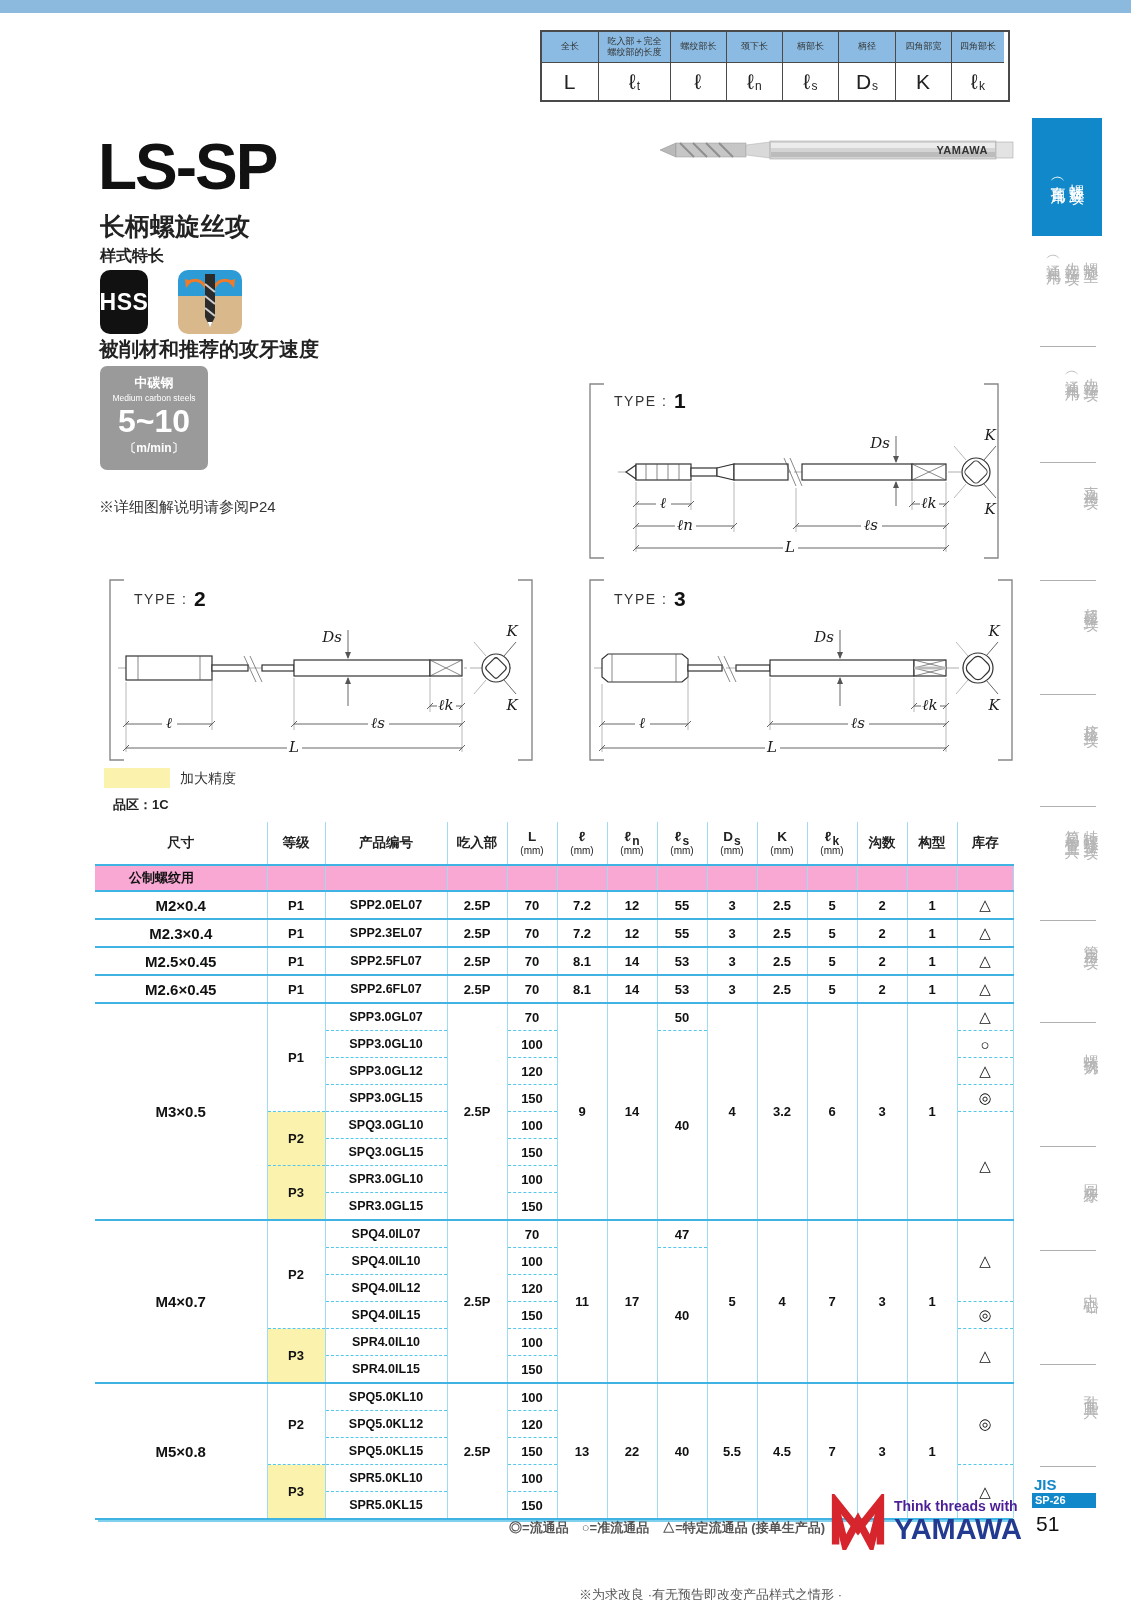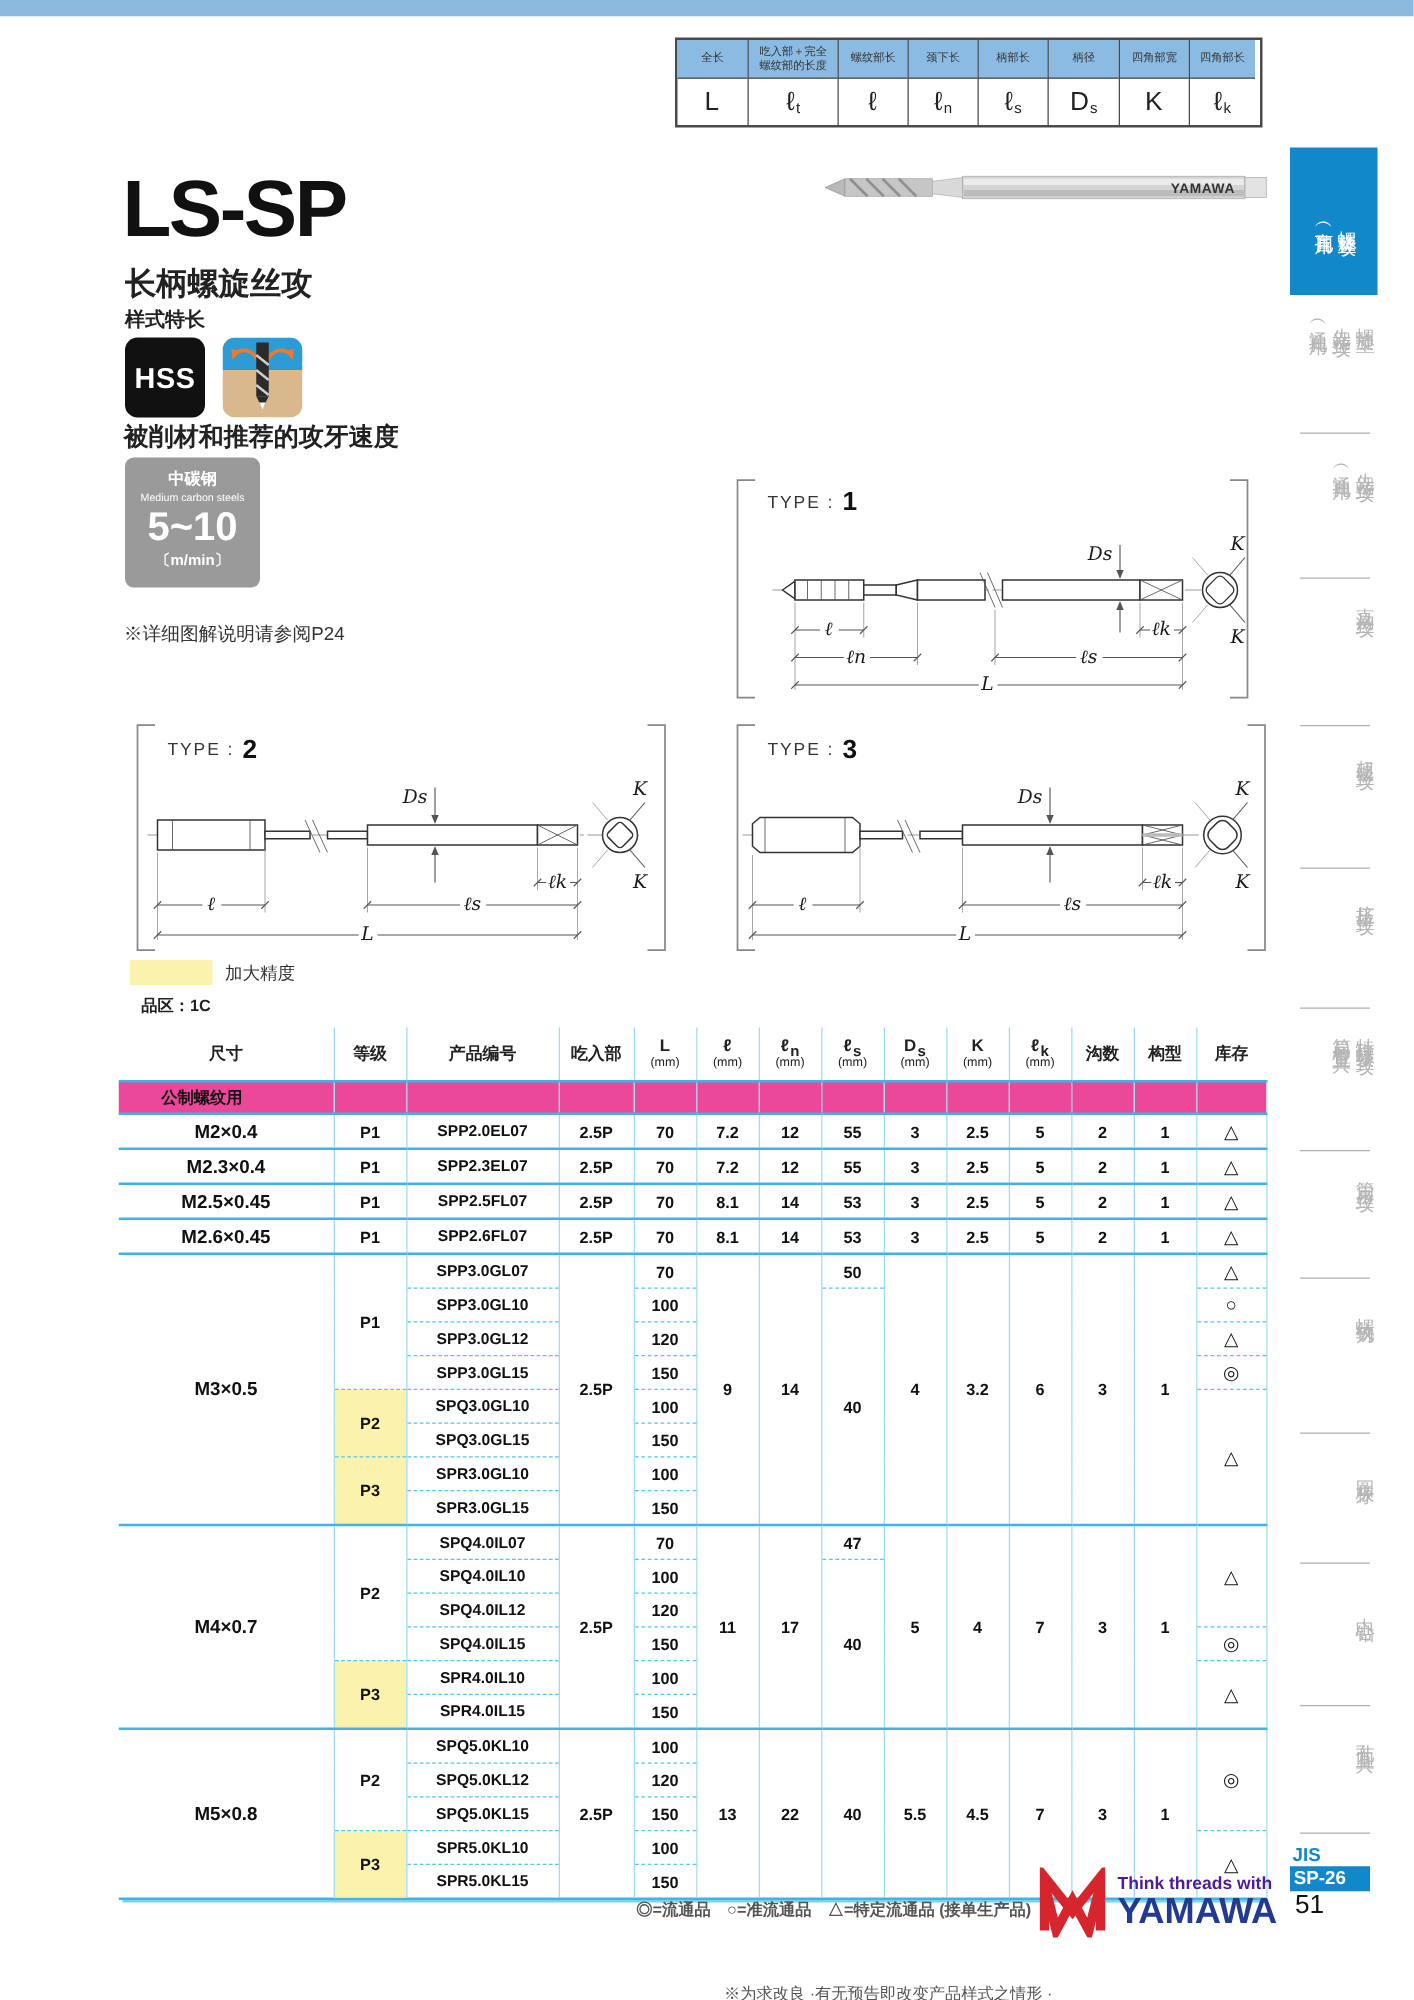--- a/index.html
+++ b/index.html
@@ -18,21 +18,21 @@
           text-align:center;height:30px;line-height:1.25;white-space:pre-line;}
   .dimtbl .dsym{border-left:1px solid #4a4a4a;height:37px;display:flex;align-items:center;justify-content:center;
           font-size:21px;color:#222;}
   .dimtbl .dlab:nth-child(1),.dimtbl .dsym:nth-child(9){border-left:none;}
   .sub{font-size:12px;position:relative;top:4px;margin-left:1px;}
 
   
   .title{left:98px;top:130px;font-size:64px;font-weight:bold;letter-spacing:-2px;color:#111;}
   .subtitle{left:100px;top:210px;font-size:25px;color:#222;font-weight:600;}
   .stylenote{left:100px;top:246px;font-size:16px;font-weight:bold;color:#222;}
-  .hss{left:100px;top:270px;width:64px;height:64px;background:#111;border-radius:10px;
+  .hss{left:100px;top:270px;width:48px;height:64px;background:#111;border-radius:10px;
        color:#fff;font-weight:bold;font-size:23px;display:flex;align-items:center;justify-content:center;letter-spacing:.5px;}
   .blindicon{left:178px;top:270px;width:64px;height:64px;border-radius:10px;overflow:hidden;}
   .bi-top{height:26px;background:#2D9BD5;}
   .bi-bot{height:38px;background:#D9B98C;}
   .blindicon svg{position:absolute;left:0;top:0;}
 
   
   .speedhead{left:99px;top:336px;font-size:20px;font-weight:bold;color:#222;}
   .speedbox{left:100px;top:366px;width:108px;height:104px;background:#9a9a9a;border-radius:7px;
             color:#fff;text-align:center;padding-top:8px;box-sizing:border-box;}
@@ -71,33 +71,33 @@
   table.main th .hu{display:block;font-size:10px;font-weight:normal;}
   table.main td{border-left:1px solid #9FDCF2;height:26px;color:#111;}
   td.cs{border-left:none!important;font-weight:bold;font-size:15px;}
   td.cg{font-weight:bold;font-size:13px;}
   td.cc{font-weight:bold;font-size:12.5px;}
   td.cch,td.cn{font-weight:bold;font-size:13px;}
   td.cst{font-size:15px;color:#555;border-right:1px solid #9FDCF2;font-weight:normal;}
   tr.gs>td{border-top:2px solid #3FB3E4;}
   td.d{border-top:1px dashed #55C6EC;}
   td.y{background:#FBF2AE;}
-  tr.sec td{background:#ec4899;height:24px;}
+  tr.sec td{background:#f9a8d4;height:24px;}
   td.secl{text-align:left!important;padding-left:34px!important;font-size:13px;font-weight:bold;color:#333;border-left:none!important;}
 
   
   .side{writing-mode:vertical-rl;text-orientation:upright;white-space:pre-line;
         letter-spacing:3px;font-size:15px;color:#b5b5b5;line-height:1.25;
         left:1036px;width:64px;display:flex;justify-content:center;}
   .side.active{background:#1188C9;color:#fff;left:1032px;width:70px;height:118px;
                align-items:center;display:flex;justify-content:center;letter-spacing:2px;}
   .ssep{left:1040px;width:56px;height:1px;background:#b0b0b0;}
   .jis{left:1032px;top:1476px;width:64px;color:#1188C9;font-weight:bold;font-size:15px;padding-left:2px;}
   .spcode{left:1032px;top:1493px;width:64px;background:#1188C9;color:#fff;font-weight:bold;
-          font-size:15px;text-align:left;padding:1px 0 2px 3px;box-sizing:border-box;}
+          font-size:11px;text-align:left;padding:1px 0 2px 3px;box-sizing:border-box;}
   .pageno{left:1036px;top:1512px;font-size:21px;color:#111;}
 
   
   .stocklegend{left:380px;top:1519px;width:445px;text-align:right;font-size:13px;color:#555;font-weight:bold;}
   .footnote{left:380px;top:1586px;width:462px;text-align:right;font-size:13px;color:#555;}
   .logo{left:830px;top:1494px;display:flex;align-items:center;gap:8px;}
   .tagline{font-size:14px;font-weight:bold;color:#4c1d95;line-height:1.1;}
   .brand{font-size:29px;font-weight:bold;color:#223A8F;letter-spacing:0px;line-height:1.05;}
 </style>
 </head>

